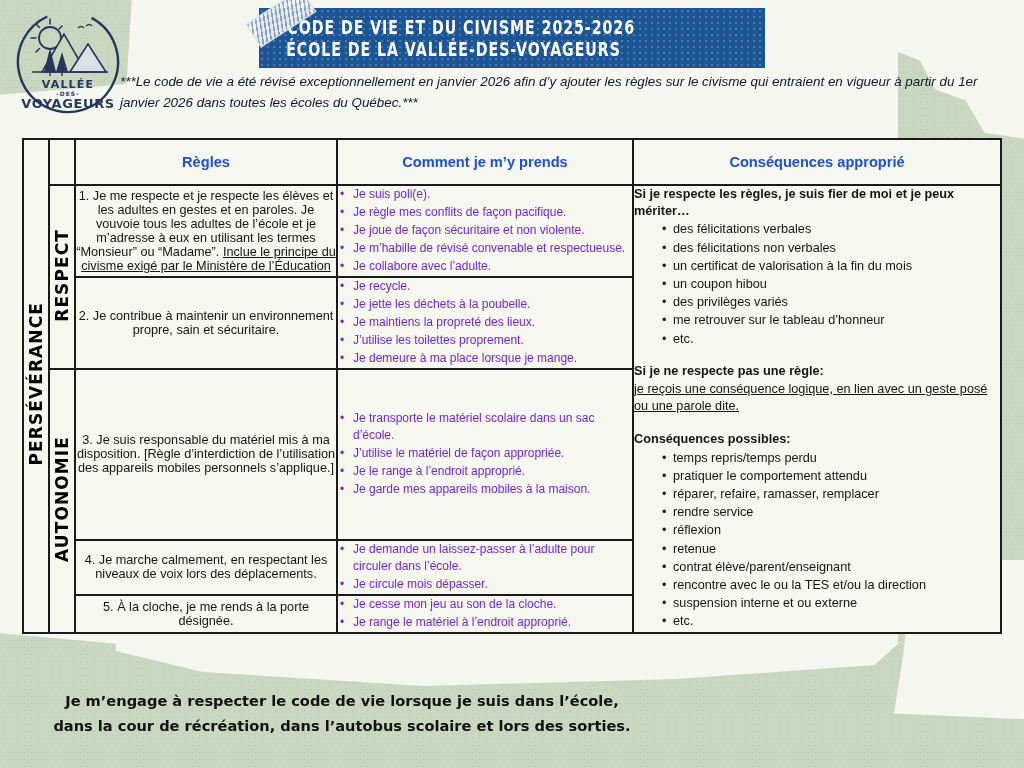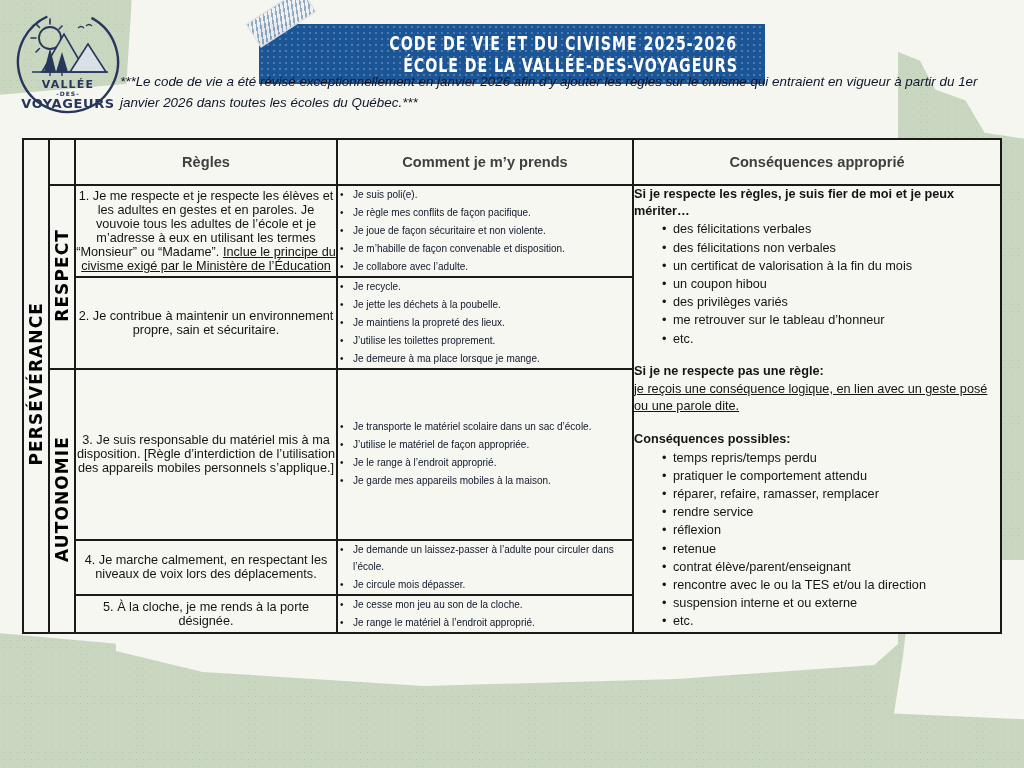--- a/index.html
+++ b/index.html
@@ -78,29 +78,29 @@
     left: 12px;
     top: 6px;
     width: 112px;
     height: 112px;
   }
 
   
   #banner {
     position: absolute;
     left: 259px;
-    top: 24px;
+    top: 8px;
     width: 506px;
     height: 60px;
     background: #1c5596;
     background-image: radial-gradient(rgba(255,255,255,0.22) 0.8px, transparent 1px);
     background-size: 6px 6px;
     display: flex;
     flex-direction: column;
-    align-items: flex-end;
+    align-items: flex-start;
     justify-content: center;
     gap: 3px;
   }
   .banner-line {
     color: #ffffff;
     font-family: "DejaVu Sans", sans-serif;
     font-weight: bold;
     font-size: 16.5px;
     letter-spacing: 1.1px;
     transform: scaleX(0.86) scaleY(1.18);
@@ -151,21 +151,21 @@
     border: 2px solid #1a1a1a;
     background: #f7f7f1;
     vertical-align: middle;
     padding: 0;
   }
   th.col-head {
     font-size: 14.6px;
     font-weight: bold;
     text-align: center;
     height: 44px;
-    color: #404040;
+    color: #1d4ed8;
   }
   .vert-label {
     width: 26px;
     text-align: center;
   }
   .vert-label .vtext {
     writing-mode: vertical-rl;
     transform: rotate(180deg);
     font-weight: bold;
     font-size: 17px;
@@ -177,24 +177,24 @@
   }
   td.rule-cell {
     text-align: center;
     font-size: 12.7px;
     line-height: 14px;
     padding: 7px 9px;
     color: #141414;
   }
   td.rule-cell .underlined { text-decoration: underline; }
   td.how-cell {
-    font-size: 10px;
+    font-size: 12px;
     line-height: 17px;
     padding: 8px 10px 8px 14px;
-    color: #0f172a;
+    color: #6d28d9;
   }
   td.how-cell ul {
     margin: 0;
     padding-left: 13px;
     list-style: none;
   }
   td.how-cell li {
     position: relative;
     margin: 0 0 1px 0;
     padding-left: 2px;
@@ -330,21 +330,21 @@
         </td>
         <td class="rule-cell">
           <span>1. Je me respecte et je respecte les élèves et les adultes en gestes et en paroles. Je vouvoie tous les adultes de l’école et je m’adresse à eux en utilisant les termes “Monsieur” ou “Madame”.</span>
           <span class="underlined">Inclue le principe du civisme exigé par le Ministère de l’Éducation</span>
         </td>
         <td class="how-cell">
           <ul>
             <li>Je suis poli(e).</li>
             <li>Je règle mes conflits de façon pacifique.</li>
             <li>Je joue de façon sécuritaire et non violente.</li>
-            <li>Je m’habille de façon convenable et disposition.</li>
+            <li>Je m’habille de révisé convenable et respectueuse.</li>
             <li>Je collabore avec l’adulte.</li>
           </ul>
         </td>
         <td class="conseq-cell" rowspan="5">
           <p class="conseq-head">Si je respecte les règles, je suis fier de moi et je peux mériter…</p>
           <ul class="conseq-list">
             <li>des félicitations verbales</li>
             <li>des félicitations non verbales</li>
             <li>un certificat de valorisation à la fin du mois</li>
             <li>un coupon hibou</li>
@@ -415,14 +415,18 @@
         <td class="how-cell">
           <ul>
             <li>Je cesse mon jeu au son de la cloche.</li>
             <li>Je range le matériel à l’endroit approprié.</li>
           </ul>
         </td>
       </tr>
     </tbody>
   </table>
 
+  <div id="footer">
+    <div>Je m’engage à respecter le code de vie lorsque je suis dans l’école,</div>
+    <div>dans la cour de récréation, dans l’autobus scolaire et lors des sorties.</div>
+  </div>
 
 </div>
 
 </body></html>

